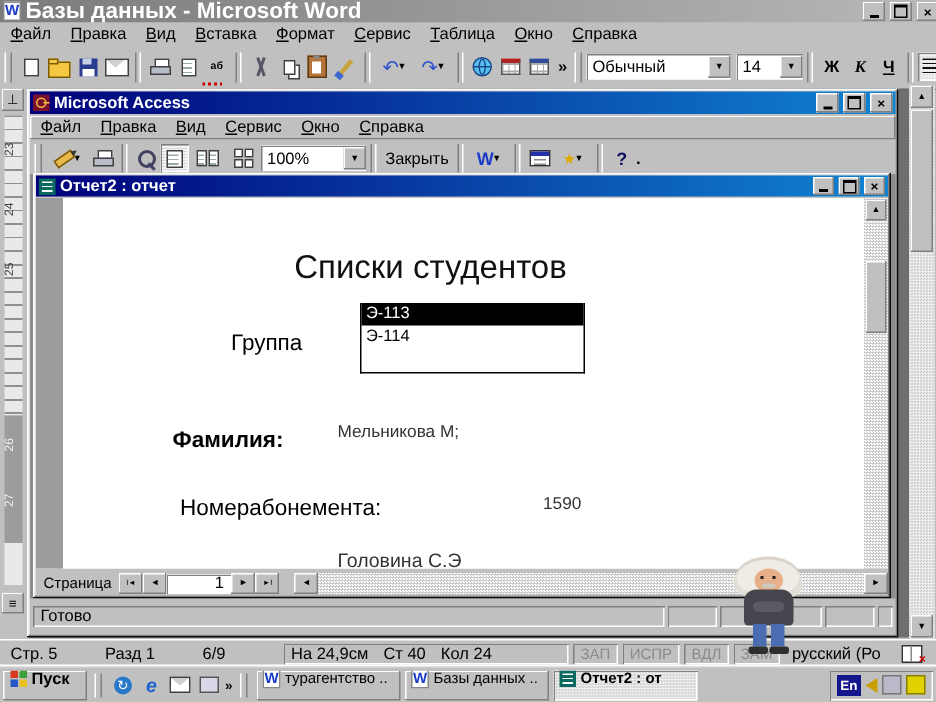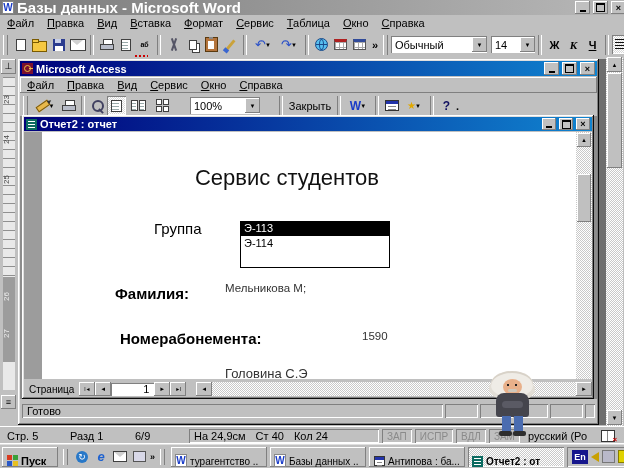--- a/index.html
+++ b/index.html
@@ -72,21 +72,21 @@
   .dbwin::after{content:"";position:absolute;left:2px;top:5px;right:2px;height:1px;background:#888;box-shadow:0 3px #888}
   .spell{position:relative;font-size:7px;font-weight:bold;line-height:8px}
   .spell i{position:absolute;left:0;bottom:-3px;width:13px;height:2px;font-style:normal;
            background-image:repeating-linear-gradient(90deg,#c00 0 2px,transparent 2px 4px)}
   
   .sb-btn{background:#c0c0c0;display:flex;align-items:center;justify-content:center;font-size:6px;color:#000;flex:none}
   
   .lrow{height:15px;line-height:15px;padding-left:3px;font-size:11px}
   .lrow.sel{background:#000;color:#fff}
   
-  .task{height:20px;display:flex;align-items:flex-end;gap:3px;padding:0 4px;width:88px;flex:none;overflow:hidden;white-space:nowrap}
+  .task{height:20px;display:flex;align-items:flex-start;gap:3px;padding:0 4px;width:88px;flex:none;overflow:hidden;white-space:nowrap}
   .micon{width:12px;height:12px;flex:none;display:flex;align-items:center;justify-content:center}
   .wletter{font-weight:bold;color:#1a3cc8;font-size:10px;background:#fff;border:1px solid #888;width:11px;height:11px;line-height:11px;text-align:center}
   .statseg{height:14px;display:flex;align-items:center;padding:0 5px;white-space:nowrap}
 </style>
 </head>
 <body>
 
 <div class="abs titlebar tb-inactive" style="left:0;top:0;width:624px;height:15px">
   <span class="micon">
       <span class="wletter">W</span>
@@ -259,21 +259,21 @@
         <span class="pg pgl" style="width:7px;height:11px"></span>
       </span>
     <span class="ti" style="width:24px">
         <span style="display:grid;grid-template-columns:6px 6px;gap:1px">
           <span class="pg" style="width:6px;height:6px"></span>
           <span class="pg" style="width:6px;height:6px"></span>
           <span class="pg" style="width:6px;height:6px"></span>
           <span class="pg" style="width:6px;height:6px"></span>
         </span>
       </span>
-    <span class="combo" style="width:66px;margin:0 16px">
+    <span class="combo" style="width:66px;margin:0 0">
       <span>100%</span>
         <span class="arr b-out2">▼</span>
     </span>
     <span class="sep"></span>
     <span class="ti" style="width:48px;text-decoration:none">
         <span style="white-space:nowrap">Закрыть</span>
       </span>
     <span class="sep"></span>
     <span class="ti" style="width:28px">
         <span style="font-weight:bold;color:#1a3cc8;font-size:12px">W</span>
@@ -308,29 +308,29 @@
         </span>
       <span class="tb-btn b-out2" style="width:14px;height:12px">
           <span class="glyph-max"></span>
         </span>
       <span class="tb-btn b-out2" style="width:14px;height:12px">×</span>
     </div>
 
     <div class="abs" style="left:2px;top:17px;width:568px;height:247px;background:#fff">
       <div class="abs" style="left:0;top:0;width:18px;height:100%;background:#9c9c9c"></div>
       <div class="abs" style="left:18px;top:0;right:16px;bottom:0;background:#fff;overflow:hidden">
-        <div class="abs" style="left:95px;top:33px;width:300px;text-align:center;font-size:22px;color:#111">Сервис студентов</div>
+        <div class="abs" style="left:95px;top:33px;width:300px;text-align:center;font-size:22px;color:#111">Списки студентов</div>
         <div class="abs" style="left:112px;top:88px;font-size:15px">Группа</div>
-        <div class="abs" style="left:198px;top:89px;width:148px;height:46px;border:1px solid #000;border-top:none;background:#fff">
+        <div class="abs" style="left:198px;top:70px;width:148px;height:46px;border:1px solid #000;border-top:none;background:#fff">
           <div class="lrow sel">Э-113</div>
           <div class="lrow">Э-114</div>
         </div>
         <div class="abs" style="left:73px;top:153px;font-size:15px;font-weight:bold">Фамилия:</div>
         <div class="abs" style="left:183px;top:150px;font-size:11.5px;color:#333">Мельникова М;</div>
-        <div class="abs" style="left:78px;top:198px;font-size:15px;font-weight:bold">Номерабонемента:</div>
+        <div class="abs" style="left:78px;top:198px;font-size:15px;font-weight:normal">Номерабонемента:</div>
         <div class="abs" style="left:320px;top:198px;font-size:11.5px;color:#333">1590</div>
         <div class="abs" style="left:183px;top:234px;font-size:13px;color:#333">Головина С.Э</div>
       </div>
 
       <div class="abs dither" style="right:0;top:0;bottom:0;width:16px">
         <div class="sb-btn b-out2 abs" style="left:1px;top:1px;width:14px;height:14px">▲</div>
         <div class="abs b-out2" style="left:1px;top:42px;width:14px;height:48px;background:#c0c0c0"></div>
       </div>
     </div>
 
@@ -428,26 +428,20 @@
         <span class="wletter">W</span>
       </span>
     <span style="font-size:10px">турагентство ..</span>
   </span>
   <span class="b-out2 task">
     <span class="micon">
         <span class="wletter">W</span>
       </span>
     <span style="font-size:10px">Базы данных ..</span>
   </span>
-  <span class="b-out2 task">
-    <span class="micon">
-        <span class="dbwin" style="width:11px;height:10px"></span>
-      </span>
-    <span style="font-size:10px">Антипова : ба...</span>
-  </span>
   <span class="b-in2 dither task" style="font-weight:bold">
     <span class="micon" style="background:#0a6a60;width:11px;height:11px">
         <span style="width:7px;height:7px;background:repeating-linear-gradient(#fff 0 1px,#0a6a60 1px 3px)"></span>
       </span>
     <span style="font-size:10px">Отчет2 : от</span>
   </span>
   <span class="b-in2" style="margin-left:auto;height:20px;display:flex;align-items:center;gap:3px;padding:0 5px">
     <span style="width:16px;height:14px;background:#16168c;color:#fff;font-size:9px;font-weight:bold;text-align:center;line-height:14px">En</span>
     <span style="width:0;height:0;border-top:5px solid transparent;border-bottom:5px solid transparent;border-right:8px solid #c8a000"></span>
     <span style="width:11px;height:11px;background:#b9b9c9;border:1px solid #777"></span>

